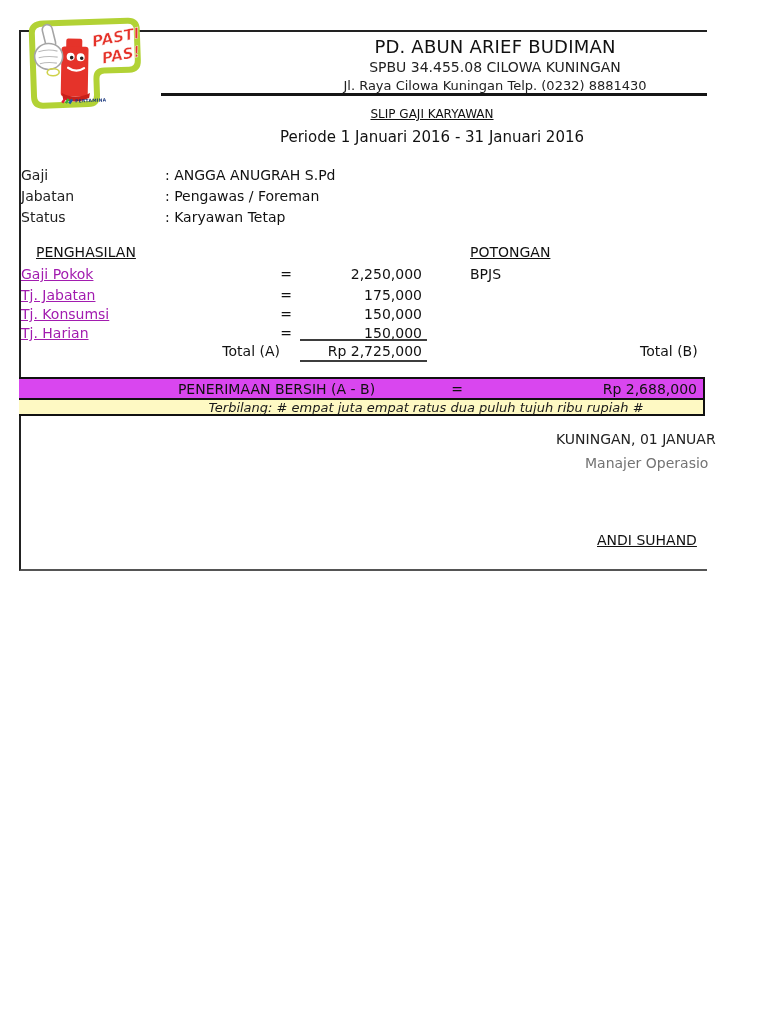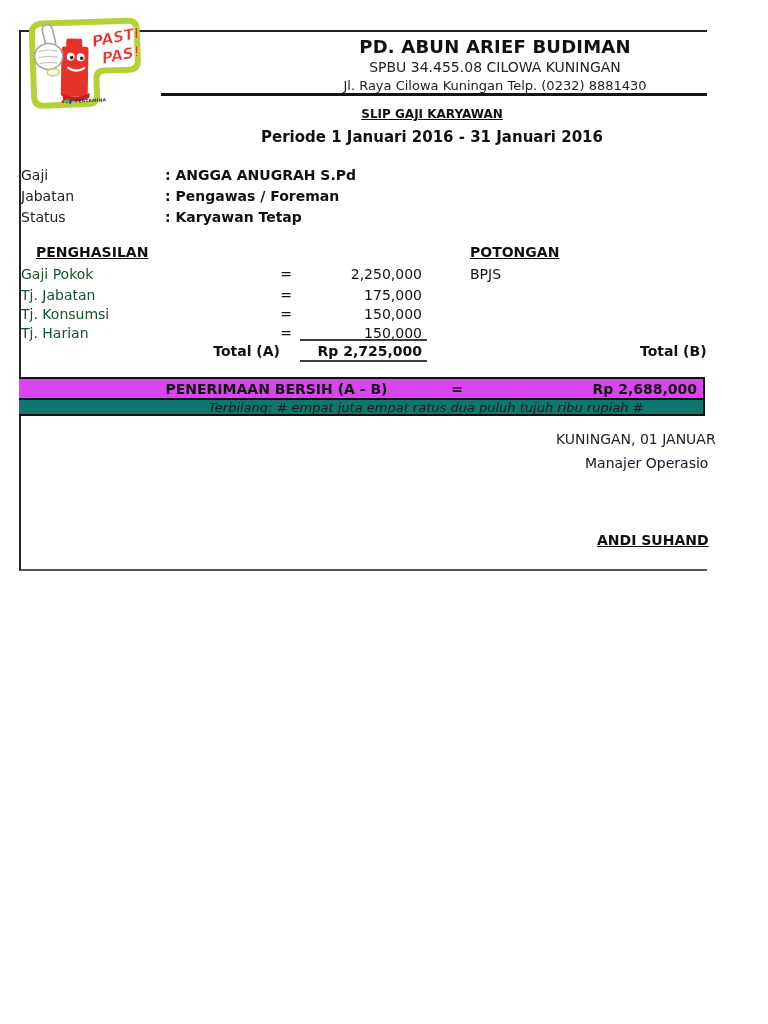--- a/index.html
+++ b/index.html
@@ -1,21 +1,21 @@
 <!DOCTYPE html>
 <html><head>
 <meta charset="utf-8">
 <style>
   html,body{margin:0;padding:0;}
   body{
     width:768px;height:1024px;background:#ffffff;position:relative;overflow:hidden;
     font-family:"DejaVu Sans","Liberation Sans",sans-serif;color:#111;
   }
   .abs{position:absolute;}
-  .b{font-weight:bold;}
+  .b{font-weight:normal;}
   .i{font-style:italic;}
   .u{text-decoration:underline;}
   .ctr{text-align:center;}
   .nowrap{white-space:nowrap;}
 
   
   .page-border{
     left:19px;top:30px;width:686px;height:537px;
     border-left:2px solid #222;border-top:2px solid #222;border-bottom:2px solid #555;
   }
@@ -29,46 +29,46 @@
   
   .slip-title{left:157px;top:107px;width:550px;font-size:12px;}
   .period{left:157px;top:128px;width:550px;font-size:15px;}
 
   
   .emp-label{left:21px;width:140px;font-size:14px;color:#222;}
   .emp-value{left:165px;width:330px;font-size:14px;}
 
   
   .sec-head{font-size:14px;}
-  .earn-label{left:21px;width:200px;font-size:14px;color:#14532d;}
+  .earn-label{left:21px;width:200px;font-size:14px;color:#a21caf;text-decoration:underline;}
   .earn-eq{left:278px;width:16px;font-size:14px;text-align:center;}
   .earn-amt{left:300px;width:122px;font-size:14px;text-align:right;}
   .rule-thin{left:300px;width:127px;height:2px;background:#3d3d3d;}
   .total-a-label{left:175px;top:343px;width:105px;font-size:14px;text-align:right;}
   .total-a-amt{left:300px;top:343px;width:122px;font-size:14px;text-align:right;}
   .ded-label{left:470px;width:200px;font-size:14px;}
   .total-b-label{left:640px;top:343px;width:120px;font-size:14px;}
 
   
   .net-row1{
     left:19px;top:377px;width:684px;height:19px;background:#d946ef;
     border-top:2px solid #111;border-bottom:2px solid #111;border-right:2px solid #111;
   }
   .net-label{position:absolute;left:0;top:2px;width:515px;font-size:14px;text-align:center;}
   .net-eq{position:absolute;left:430px;top:2px;width:16px;font-size:14px;text-align:center;}
   .net-amt{position:absolute;right:6px;top:2px;font-size:14px;}
   .net-row2{
-    left:19px;top:400px;width:684px;height:14px;background:#0f766e;
+    left:19px;top:400px;width:684px;height:14px;background:#fef9c3;
     border-bottom:2px solid #111;border-right:2px solid #111;
   }
   .terbilang{position:absolute;left:130px;top:0;width:554px;font-size:13px;line-height:15px;text-align:center;color:#1a1a1a;}
 
   
   .sig-place{left:556px;top:431px;font-size:14px;color:#222;}
-  .sig-role{left:585px;top:455px;font-size:14px;color:#0f172a;}
+  .sig-role{left:585px;top:455px;font-size:14px;color:#737373;}
   .sig-name{left:597px;top:532px;font-size:14px;}
 
   
   .logo-wrap{left:24px;top:14px;width:132px;height:104px;}
 </style>
 </head>
 <body>
 
 <div class="abs page-border"></div>
 

